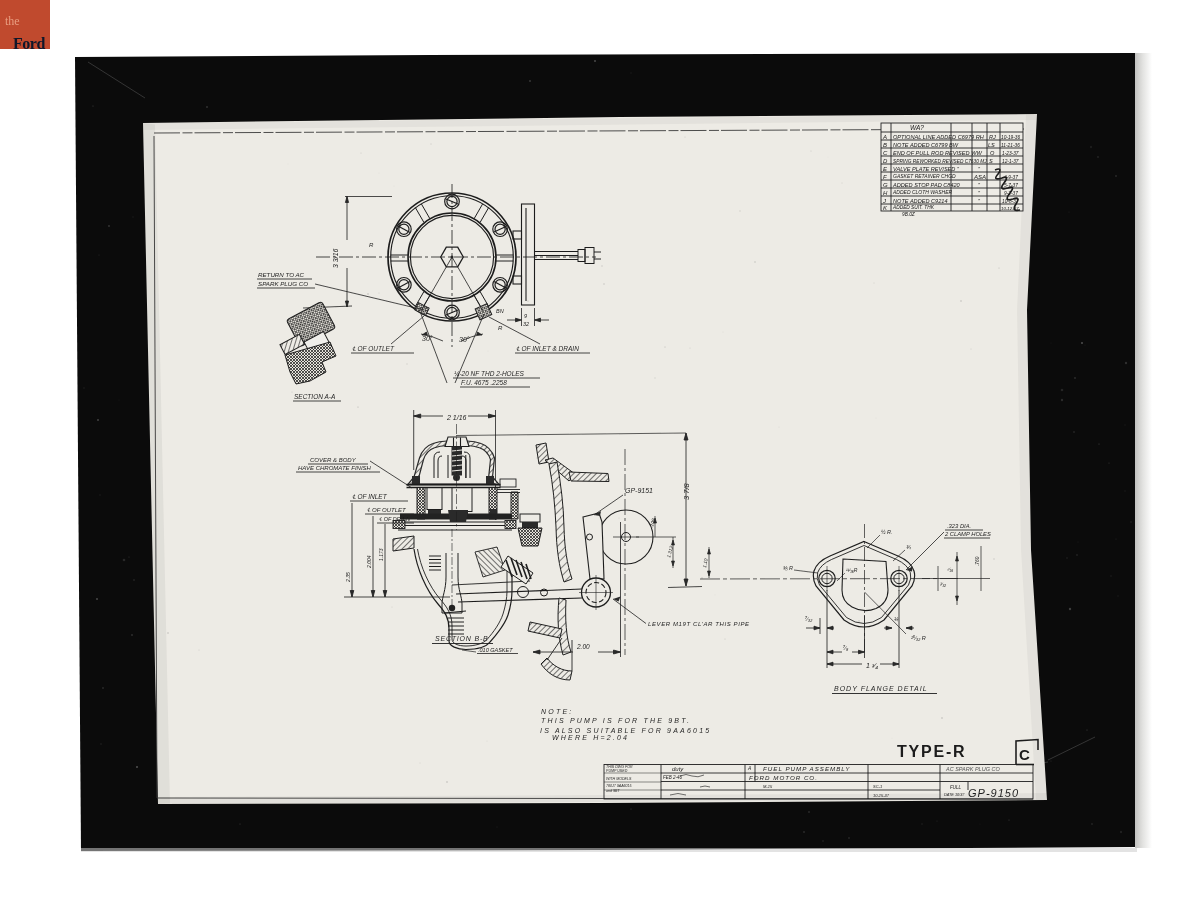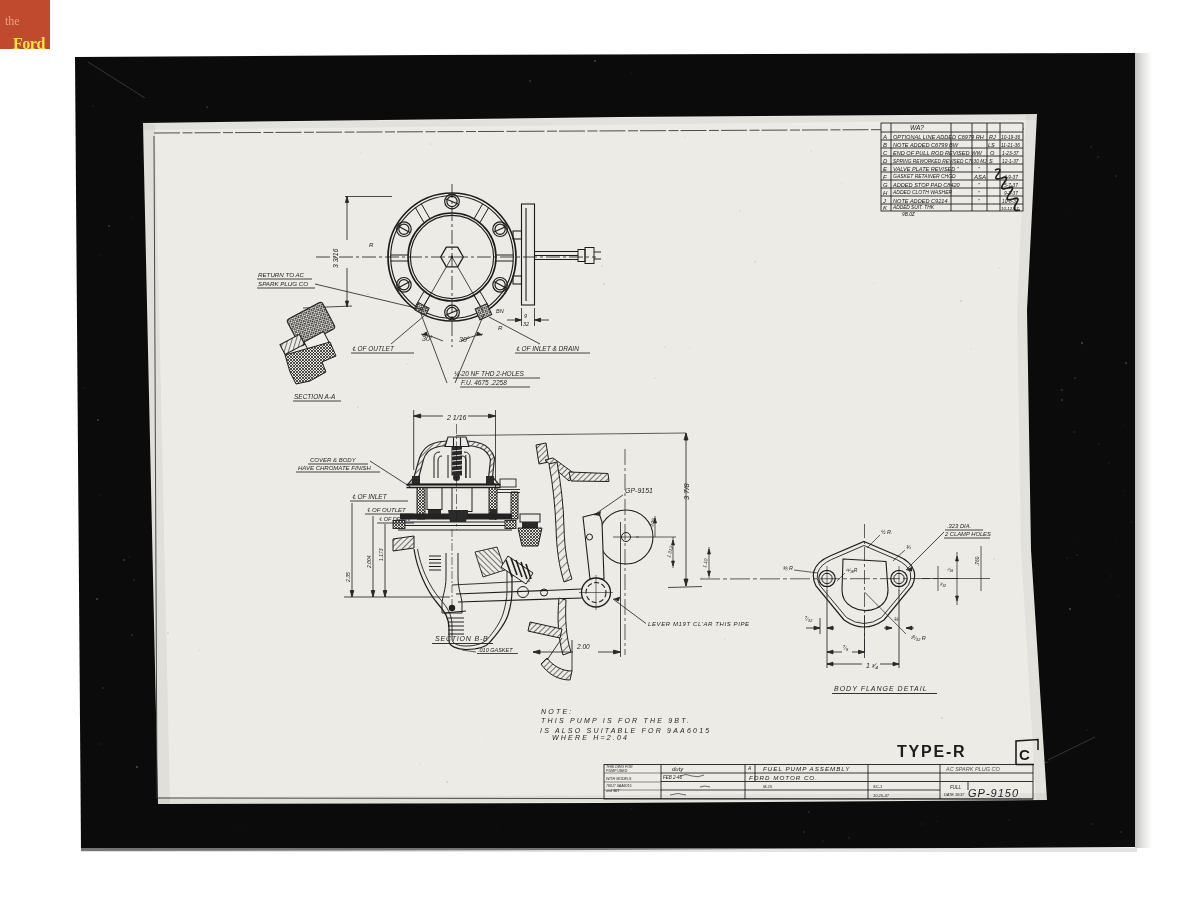--- a/index.html
+++ b/index.html
@@ -5,21 +5,21 @@
   html,body{margin:0;padding:0;background:#ffffff;}
   #page{position:relative;width:1200px;height:900px;background:#ffffff;overflow:hidden;
         font-family:"Liberation Sans", sans-serif;text-align:center;}
   #logo{position:absolute;left:0;top:0;width:50px;height:49px;background:#c04a2e;}
   #logo{overflow:hidden;}
   #logo .the{position:absolute;left:5px;top:14px;font-family:"Liberation Serif",serif;
       font-size:12px;color:#e89d80;}
   #logo .henry{position:absolute;left:16px;top:23px;font-family:"Liberation Serif",serif;
       font-weight:bold;font-size:13px;color:#f8ecdb;letter-spacing:-0.5px;margin-left:48px;}
   #logo .ford{position:absolute;left:13px;top:35px;font-family:"Liberation Serif",serif;
-      font-weight:bold;font-size:16px;color:#fde047;letter-spacing:-0.5px;}
+      font-weight:bold;font-size:16px;color:#0f172a;letter-spacing:-0.5px;}
   svg text{font-family:"Liberation Sans", sans-serif;}
 </style>
 </head>
 <body>
 <div id="page">
 
   <div id="logo">
     <span class="the">the</span>
     <span class="henry">Henry</span>
     <span class="ford">Ford</span>

